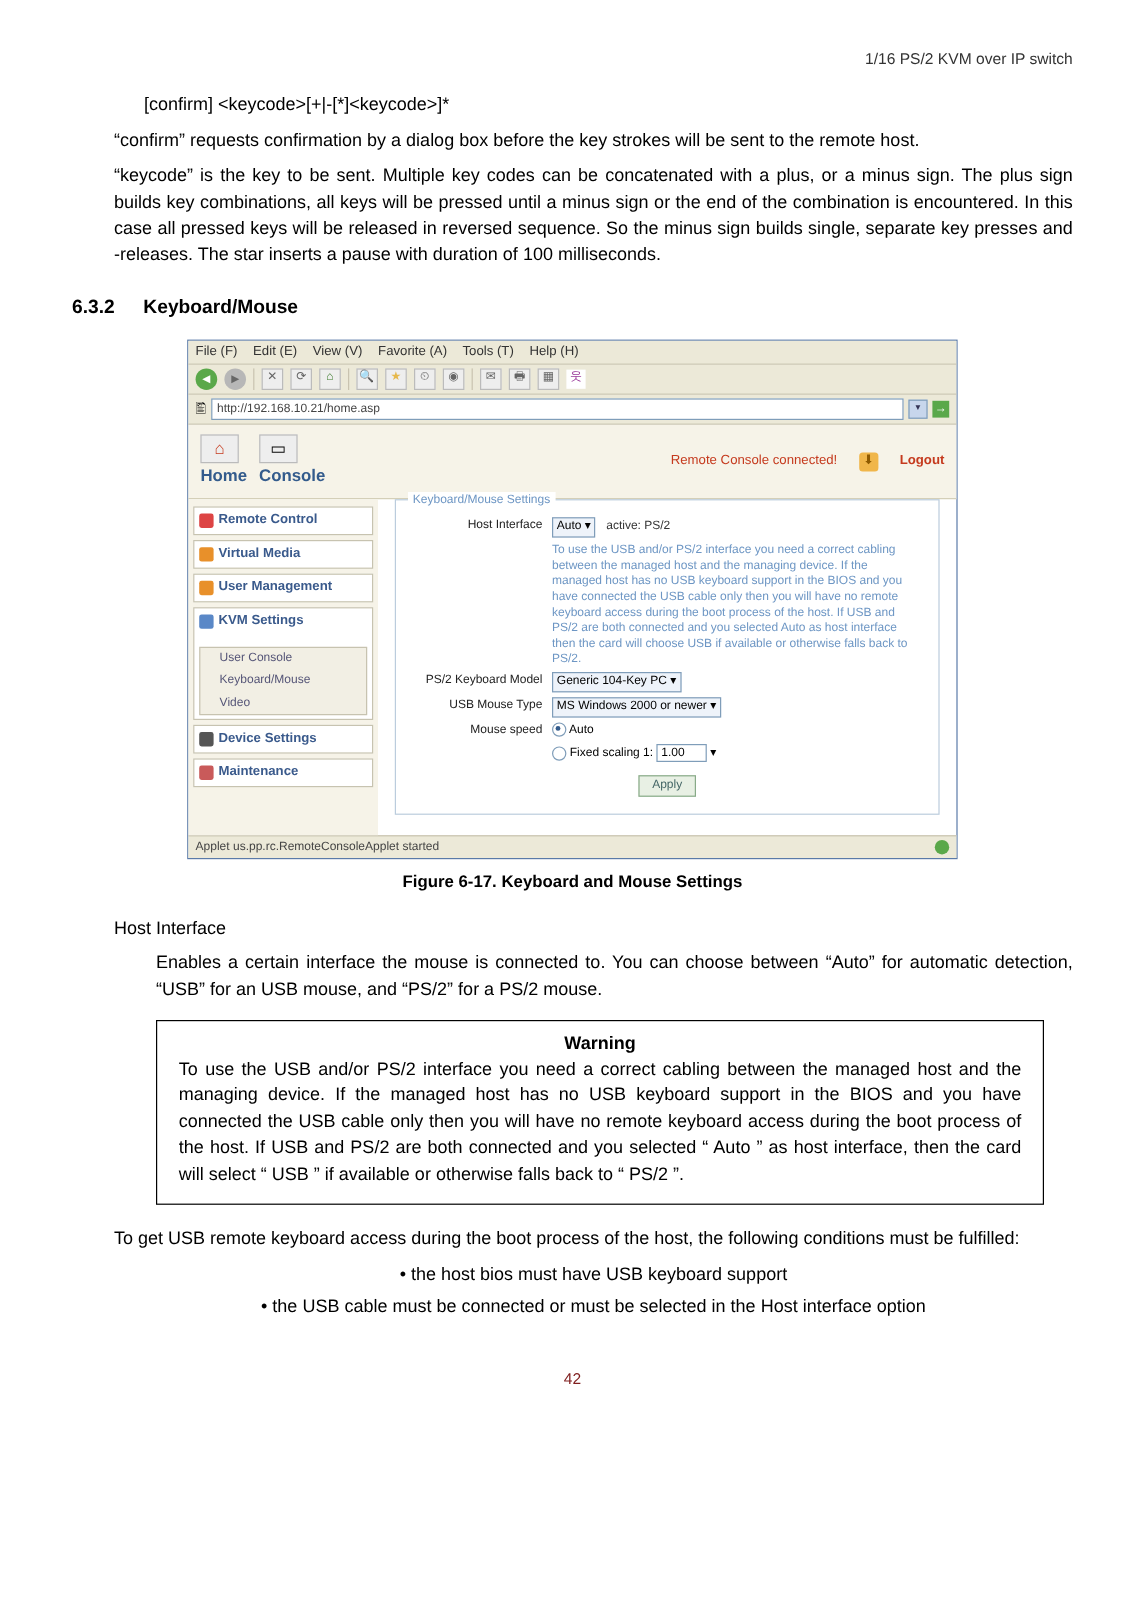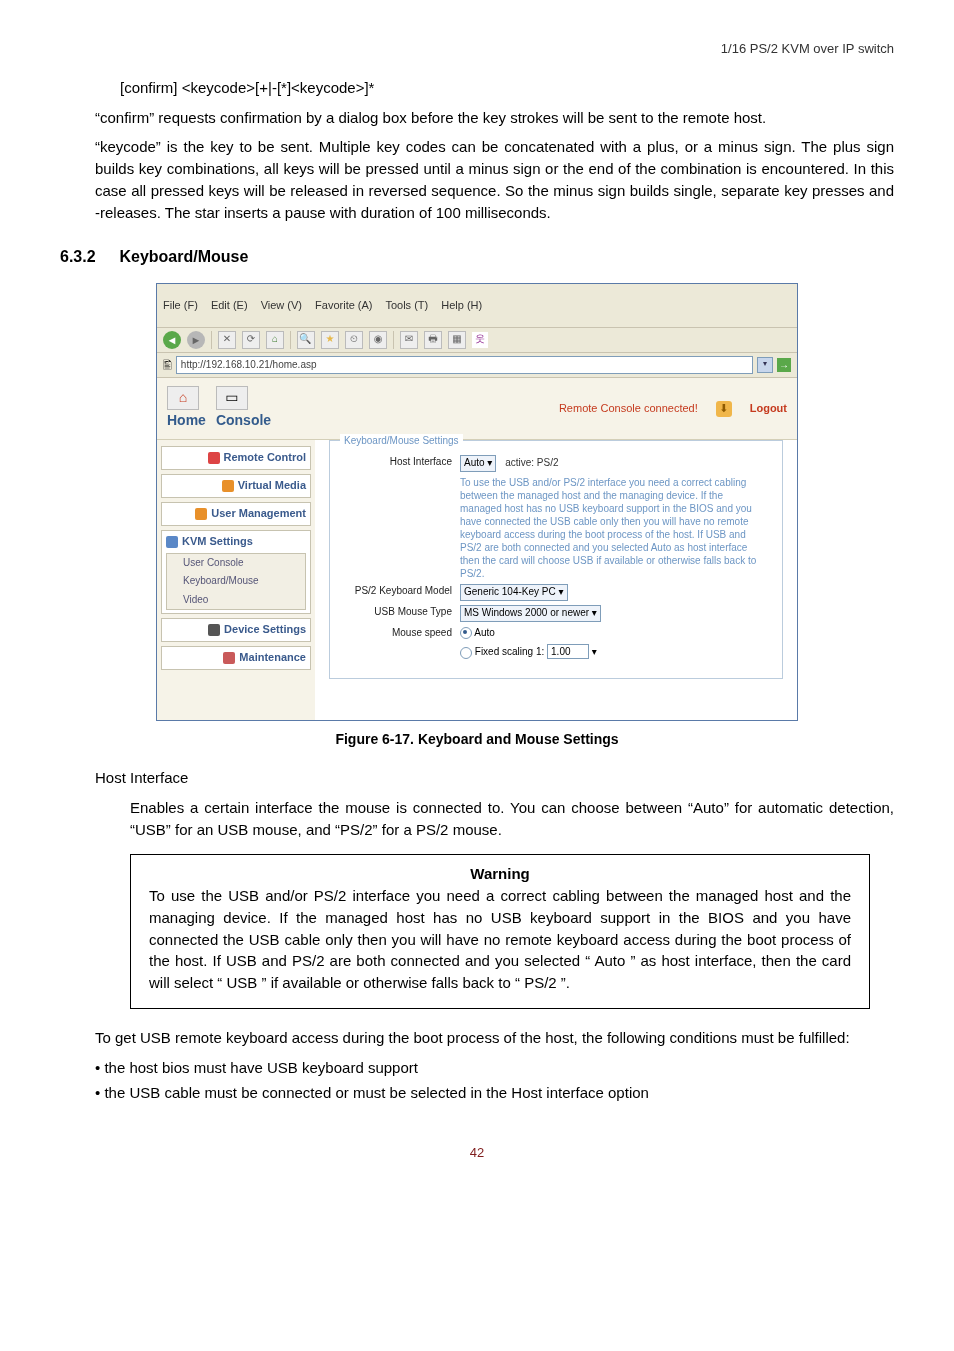--- a/index.html
+++ b/index.html
@@ -48,21 +48,21 @@
     width: 740px;
     padding: 8px 18px 14px 18px;
     box-sizing: border-box;
   }
   .warning-title {
     text-align: center;
     font-weight: bold;
     margin-bottom: 0;
   }
   .bullets { margin: 6px 0 0 35px; }
-  .bullets div { margin: 4px 0; }
+  .bullets div { margin: 4px 0; text-align: center; }
   .page-num {
     text-align: center;
     font-size: 13px;
     margin-top: 40px;
     color: #7f1d1d;
   }
 
   
   .browser {
     width: 640px;
@@ -82,21 +82,21 @@
     align-items: center;
   }
   .titlebar .tb-left { font-size: 11px; }
   .tb-btns span {
     display:inline-block; width:14px; height:12px;
     background:#d9e4f2; margin-left:2px; border:1px solid #1c4780;
     font-size:9px; text-align:center; line-height:12px; color:#1c4780;
   }
   .tb-btns .close { background:#e77b5b; color:#fff; }
   .menubar {
-    background:#ece9d8; padding:14px 6px; font-size:11px; color:#333;
+    background:#ece9d8; padding:2px 6px; font-size:11px; color:#333;
     border-bottom:1px solid #c9c3b0;
   }
   .menubar span { margin-right:10px; }
   .toolbar {
     background:#ece9d8; padding:3px 6px; display:flex; align-items:center;
     gap:6px; border-bottom:1px solid #c9c3b0;
   }
   .toolbar .ico {
     width:18px; height:18px; border-radius:50%;
     display:inline-flex; align-items:center; justify-content:center;
@@ -144,21 +144,21 @@
     width:16px; height:16px; background:#f0b64a; border-radius:3px;
     font-size:11px; color:#8e5a00; text-align:center; line-height:14px;
   }
   .app-header .logout { color:#c53a1e; font-size:11px; font-weight:bold; }
   .app-body { display:flex; min-height:280px; }
   .side {
     width:150px; background:#f6f3e8; padding:6px 4px;
   }
   .side .grp {
     border:1px solid #c7c3b0; margin-bottom:4px; padding:3px 4px;
-    background:#fff; font-size:11px;justify-content:flex-end;
+    background:#fff; font-size:11px;
   }
   .side .grp.head {
     font-weight:bold; color:#3a5a8c; display:flex; align-items:center; gap:4px;
   }
   .side .sub { font-size:10px; color:#557; padding:2px 4px 2px 16px; }
   .ic { width:12px; height:12px; display:inline-block; border-radius:2px; }
   .ic.red{background:#d44;} .ic.ora{background:#e8902a;}
   .ic.blu{background:#5a88c7;}
   .ic.drk{background:#555;} .ic.tools{background:#c95a5a;}
   .main-area {
@@ -294,21 +294,21 @@
           </div>
         <div class="grp head">
             <span class="ic ora"></span>
             <span>User Management</span>
           </div>
         <div class="grp">
           <div class="head" style="display:flex;gap:4px;align-items:center;">
               <span class="ic blu"></span>
               <span style="font-weight:bold;color:#3a5a8c">KVM Settings</span>
             </div>
-          <div style="border:1px solid #c7c3b0;margin-top:3px;background:#f2efe4">
+          <div style="border:1px solid #c7c3b0;margin-top:13px;background:#f2efe4">
             <div class="sub">User Console</div>
             <div class="sub">Keyboard/Mouse</div>
             <div class="sub">Video</div>
           </div>
         </div>
         <div class="grp head">
             <span class="ic drk"></span>
             <span>Device Settings</span>
           </div>
         <div class="grp head">
@@ -347,24 +347,31 @@
 
           <div class="row">
             <div class="lab"></div>
             <span>
               <span class="radio"></span>
               <span>Fixed scaling 1:</span>
               <span class="input-sm">1.00</span> ▾
             </span>
           </div>
 
+          <div style="text-align:center">
+            <span class="btn">Apply</span>
+          </div>
         </div>
       </div>
     </div>
 
+    <div class="statusbar">
+      <span>Applet us.pp.rc.RemoteConsoleApplet started</span>
+      <span class="trust"></span>
+    </div>
 
   </div>
 </div>
 
 <div class="fig-caption">Figure 6-17. Keyboard and Mouse Settings</div>
 
 <div class="sub-h">Host Interface</div>
 <p class="justify" style="margin-left:70px">Enables a certain interface the mouse is connected to. You can choose between “Auto” for automatic detection, “USB” for an USB mouse, and “PS/2” for a PS/2 mouse.</p>
 
 <div class="warning-box">

